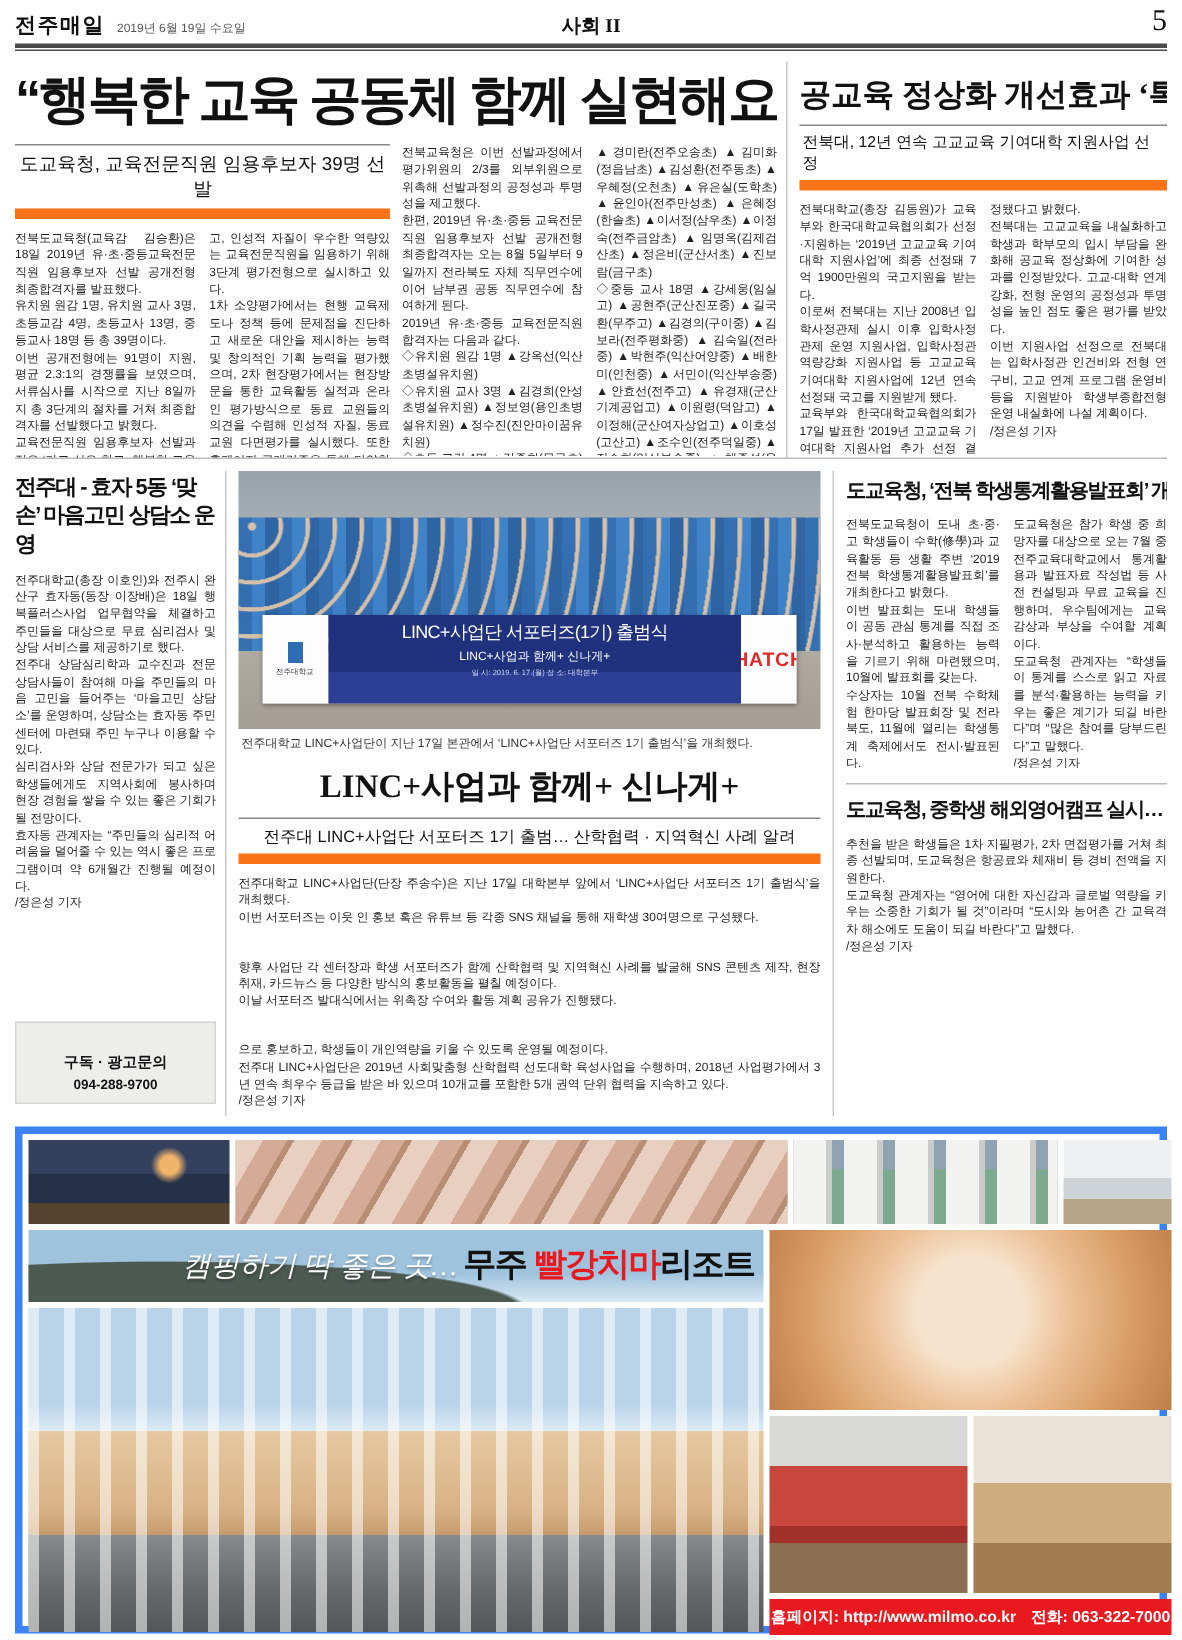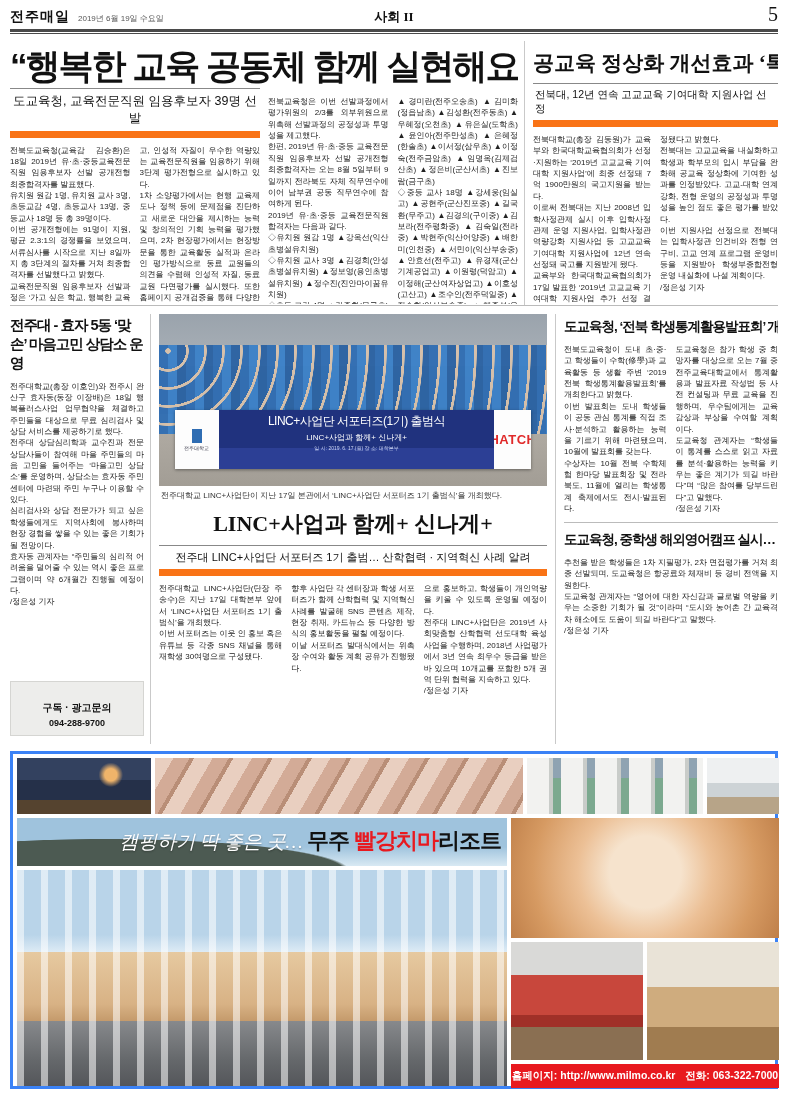--- a/index.html
+++ b/index.html
@@ -22,21 +22,21 @@
   .cols2 > * { flex:1; }
   .cols3 { display:flex; gap:9px; }
   .cols3 > * { flex:1; }
   .vdiv { width:1px; background:#c9c9c9; margin:0 6px; }
   .subhead-bar { font-weight:normal; border-top:1px solid #888; border-bottom:7px solid #f97316; padding:4px 2px; margin:6px 0 7px; }
 
   
   .top { display:flex; height:272px; padding-top:7px; border-bottom:1px solid #bbb; }
   .main-art { width:508px; overflow:hidden; }
   .main-art h1 { font-size:35px; font-weight:800; letter-spacing:-2px; text-align:center; white-space:nowrap; margin:2px 0 6px; }
-  .ma-body { display:flex; gap:8px; height:208px;align-items:center; }
+  .ma-body { display:flex; gap:8px; height:208px; }
   .ma-left { width:50%; }
   .ma-left .subhead-bar { font-size:12.5px; text-align:center; margin-top:0; }
   .ma-left .cols2 { height:168px; }
   .ma-right { width:50%; height:100%; }
   .right-top { flex:1; padding-left:2px; overflow:hidden; }
   .right-top h2 { font-family:"Liberation Serif", serif; font-size:21px; font-weight:bold; letter-spacing:0; text-align:center; margin:8px 0 4px; white-space:nowrap; }
   .right-top .subhead-bar { font-size:10.5px; }
   .right-top .cols2 { height:170px; }
 
   
@@ -61,29 +61,29 @@
   .banner-side.left { width:44px; font-size:5px; color:#334; flex-direction:column; gap:2px; }
   .logo-mark { width:10px; height:14px; background:#2f6db3; }
   .banner-side.right { width:37px; color:#e02a2a; font-weight:800; font-size:13px; letter-spacing:.5px; }
   .banner-main { flex:1; background:linear-gradient(180deg,#20327e 0 64%, #2c3f95 64% 100%); color:#fff; text-align:center; padding-top:3px; }
   .banner-line1 { font-size:12px; font-weight:400; letter-spacing:-0.5px; }
   .banner-line2 { font-size:8px; margin-top:2px; }
   .banner-line3 { font-size:5px; color:#cdd6f5; margin-top:2px; }
   .caption { font-size:8px; color:#333; padding:4px 2px 2px; }
   .linc-h { font-family:"Liberation Serif", serif; font-size:22px; font-weight:bold; text-align:center; margin:6px 0 4px; }
   .center-col .subhead-bar { font-size:11px; text-align:center; }
-  .center-col .cols3 { height:158px; }
+  .center-col .cols3 { height:158px;flex-direction:column; }
 
   .right-mid { flex:1; padding-left:2px; overflow:hidden; }
   .right-mid h3 { font-size:13.5px; font-weight:800; letter-spacing:-1px; text-align:center; margin:4px 0 8px; white-space:nowrap; }
   .right-mid .cols2 { height:168px; }
   .mid-sep { border:none; border-top:1px solid #bbb; margin:10px 0 8px; }
 
   
-  .ad { position:relative; margin-top:7px; height:338px; border:3px solid #3b82f6; background:#fff; }
+  .ad { position:relative; margin-top:7px; height:338px; border:5px solid #3b82f6; background:#fff; }
   .ad .ph { position:absolute; overflow:hidden; }
   .ph-dusk      { left:4px;   top:4px;  width:134px; height:56px;
                   background: radial-gradient(circle at 70% 30%, #f0b46a 0 6%, rgba(0,0,0,0) 12%), linear-gradient(180deg,#33415f 0 40%, #253049 40% 75%, #55432f 75%); }
   .ph-tents     { left:142px; top:4px;  width:368px; height:56px;
                   background: repeating-linear-gradient(120deg, #e9cfc0 0 16px, #d3ab97 16px 30px, #b98e77 30px 34px), #d8b8a8; }
   .ph-trailers  { left:514px; top:4px;  width:176px; height:56px;
                   background: repeating-linear-gradient(90deg, #f2f2f0 0 22px, #c9ccc9 22px 26px, rgba(0,0,0,0) 26px 34px), linear-gradient(180deg,#8fa3b2 0 35%, #7ca98f 35% 100%); }
   .ph-interior1 { left:694px; top:4px;  width:72px;  height:56px;
                   background: linear-gradient(180deg,#eef0f1 0 45%, #cdd3d6 45% 70%, #b7a488 70%); }
   .ph-banner    { left:4px;   top:64px; width:490px; height:48px;

